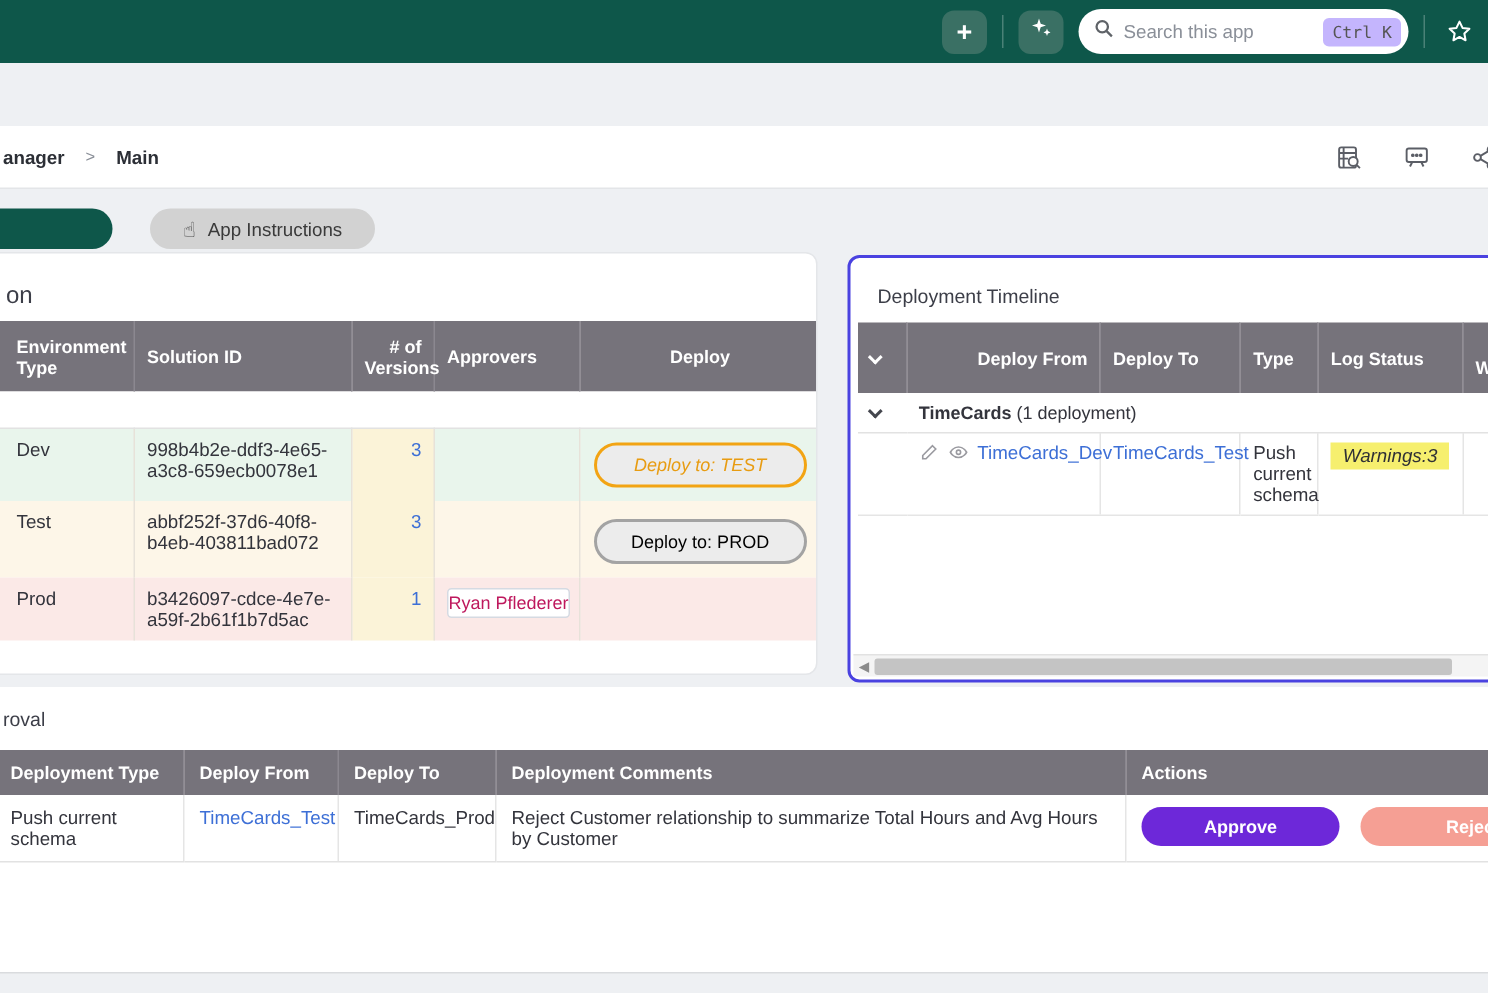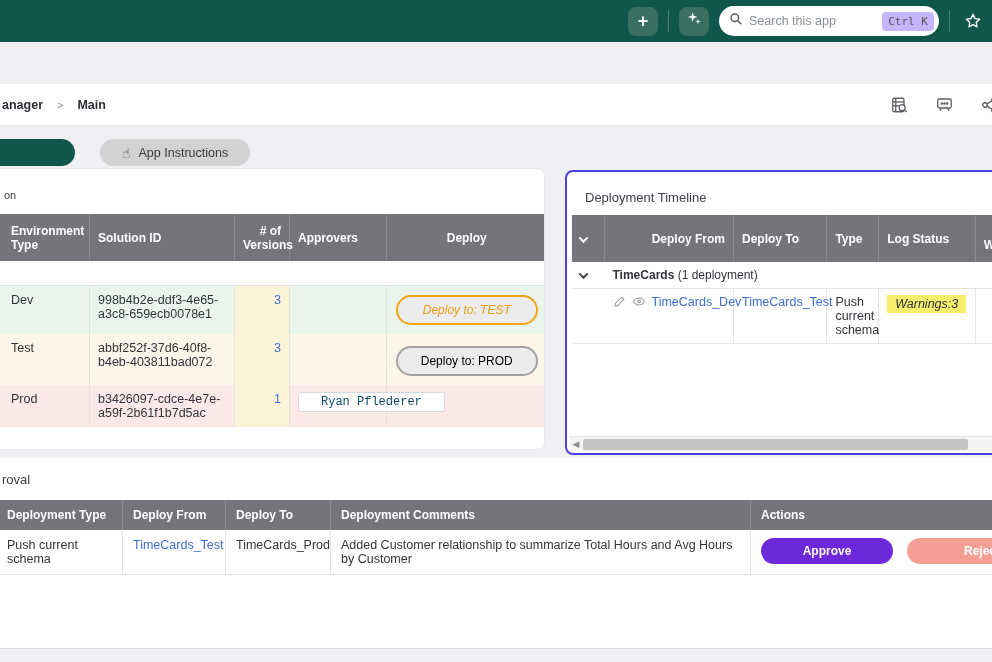--- a/index.html
+++ b/index.html
@@ -56,21 +56,21 @@
     position:absolute; left:100px; top:139px; height:27px; padding:0 22px;
     background:#d2d2d2; border-radius:14px; display:flex; align-items:center; gap:8px;
     font-size:12.5px; color:#3a3a3a; cursor:pointer;
   }
   .hand-icon { font-size:14px; color:#4a4a4a; line-height:1; }
   
   .env-card {
     position:absolute; left:-60px; top:168px; width:605px; height:282px;
     background:#fff; border:1px solid #e4e6e9; border-radius:8px; overflow:hidden;
   }
-  .env-title { position:absolute; left:63px; top:20px; font-size:11px; color:#3c3e48; }
+  .env-title { position:absolute; left:63px; top:20px; font-size:16px; color:#3c3e48; }
   table { border-collapse:collapse; table-layout:fixed; }
   .env-table { position:absolute; left:3px; top:45px; width:602px; font-size:12.5px; }
   .env-table th {
     background:#76737b; color:#fff; font-size:12px; font-weight:bold;
     padding:8px 8px; text-align:left; vertical-align:middle;
     border-left:1px solid #8b8890; height:47px;
   }
   .env-table td { padding:7px 8px; vertical-align:top; border-left:1px solid #e7e2d9; }
   .env-table .group-row td {
     background:#fff; border-left:none; border-bottom:1px solid #e2e2e2;
@@ -80,21 +80,21 @@
   .col-appr { width:97px; } .col-deploy { width:160px; }
   .row-dev td { background:#e9f5ec; }
   .row-test td { background:#fdf6e8; }
   .row-prod td { background:#fbe9e7; }
   .cell-versions { background:#fbf3d8 !important; text-align:right; color:#3d6fd6; }
   .th-right { text-align:right !important; }
   .th-center { text-align:center !important; }
   .link { color:#3d6fd6; text-decoration:none; cursor:pointer; }
   .approver-chip {
     display:inline-block; background:#fff; border:1px solid #d5dae2; border-radius:3px;
-    padding:2px 22px; font-size:12px; color:#0c4a6e; cursor:pointer; white-space:nowrap;font-family:Liberation Mono, monospace;
+    padding:2px 0; font-size:12px; color:#be185d; cursor:pointer; white-space:nowrap;
   }
   .deploy-btn {
     display:block; margin:2px auto; width:142px; height:30px; border-radius:15px;
     background:#ececec; font-size:12px; font-family:"Liberation Sans",sans-serif;
     cursor:pointer; text-align:center; line-height:26px;
   }
   .deploy-test { border:2px solid #f2a413; color:#e89c12;font-style:italic; }
   .deploy-prod { border:2px solid #a3a3a3; color:#000000; }
   
   .timeline-card {
@@ -353,21 +353,21 @@
         <th>Deploy To</th>
         <th>Deployment Comments</th>
         <th>Actions</th>
       </tr>
     </thead>
     <tbody>
       <tr>
         <td>Push current schema</td>
         <td><span class="link">TimeCards_Test</span></td>
         <td>TimeCards_Prod</td>
-        <td>Added Customer relationship to summarize Total Hours and Avg Hours by Customer</td>
+        <td>Reject Customer relationship to summarize Total Hours and Avg Hours by Customer</td>
         <td>
           <div class="action-btns">
             <button class="pill-btn approve-btn">Approve</button>
             <button class="pill-btn reject-btn">Reject</button>
           </div>
         </td>
       </tr>
     </tbody>
   </table>
 </div>

